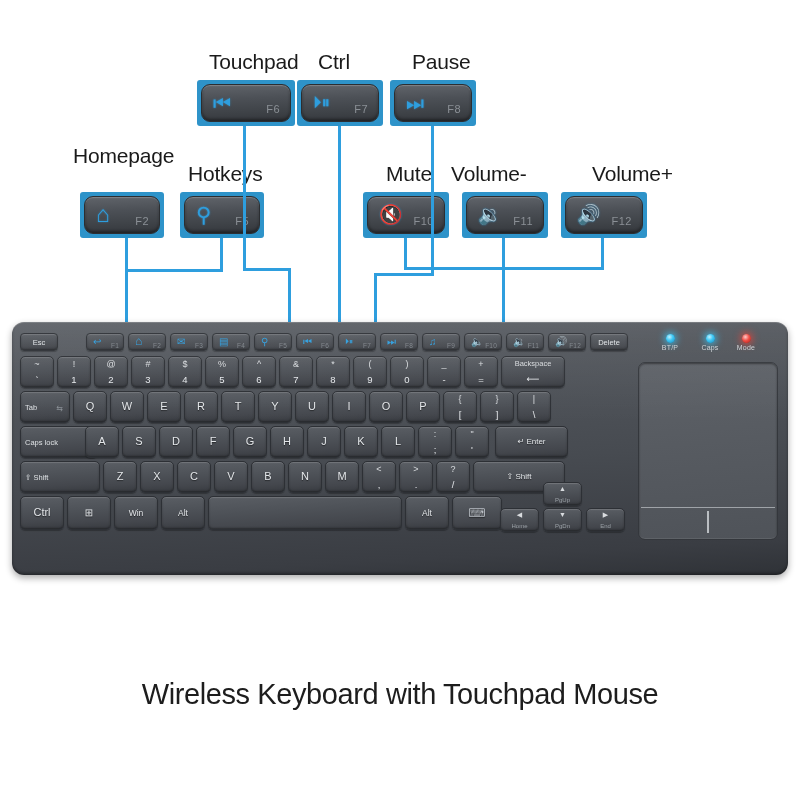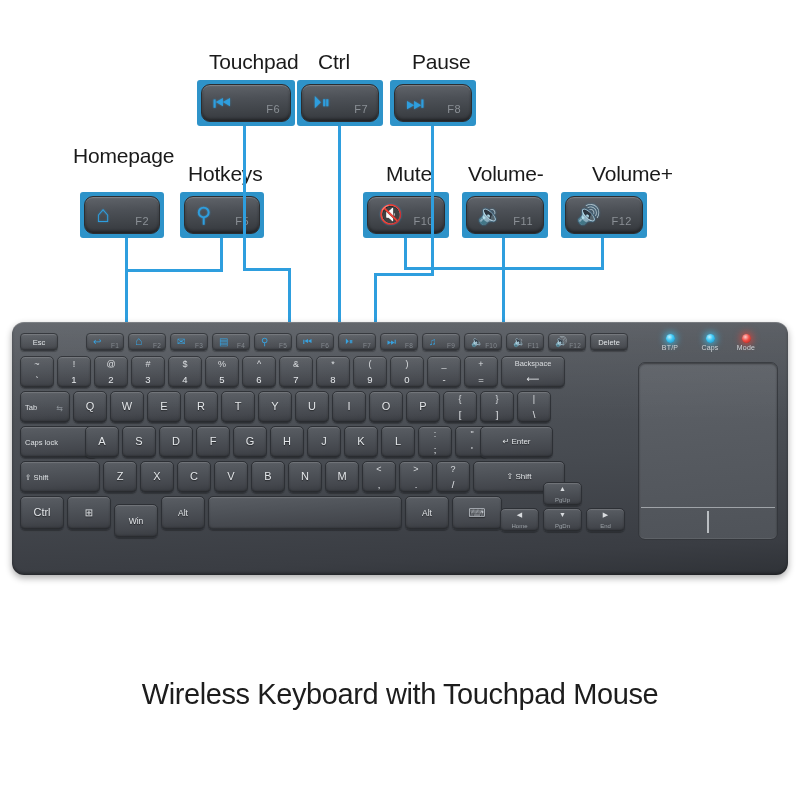--- a/index.html
+++ b/index.html
@@ -188,21 +188,21 @@
   <div class="chip" style="left:390px;top:80px;width:86px;height:46px;">
     <div class="chip-inner">
       <span class="chip-glyph">⏭</span>
       <span class="chip-fkey">F8</span>
     </div>
   </div>
 
   <div class="callout-label" style="left:73px;top:144px;">Homepage</div>
   <div class="callout-label" style="left:188px;top:162px;">Hotkeys</div>
   <div class="callout-label" style="left:386px;top:162px;">Mute</div>
-  <div class="callout-label" style="left:468px;top:162px;">Volume-</div>
+  <div class="callout-label" style="left:451px;top:162px;">Volume-</div>
   <div class="callout-label" style="left:568px;top:162px;margin-left:24px;">Volume+</div>
 
   <div class="chip" style="left:80px;top:192px;width:84px;height:46px;">
     <div class="chip-inner">
       <span class="chip-glyph" style="font-size:23px;">⌂</span>
       <span class="chip-fkey">F2</span>
     </div>
   </div>
   <div class="chip" style="left:180px;top:192px;width:84px;height:46px;">
     <div class="chip-inner">
@@ -459,21 +459,21 @@
       <span class="lgnd">L</span>
       </div>
     <div class="key" style="left:406px;top:104px;width:34px;height:32px;">
       <span class="up">:</span>
       <span class="lo">;</span>
       </div>
     <div class="key" style="left:443px;top:104px;width:34px;height:32px;">
       <span class="up">"</span>
       <span class="lo">'</span>
       </div>
-    <div class="key wide" style="left:468px;top:104px;width:73px;height:32px;">
+    <div class="key wide" style="left:483px;top:104px;width:73px;height:32px;">
       <span class="lgnd" style="font-size:8px;"><span>↵&nbsp;</span><span>Enter</span></span>
     </div>
 
     <div class="key wide" style="left:8px;top:139px;width:80px;height:32px;">
       <span class="tl"><span>⇧</span> <span>Shift</span></span>
     </div>
     <div class="key" style="left:91px;top:139px;width:34px;height:32px;">
       <span class="lgnd">Z</span>
       </div>
     <div class="key" style="left:128px;top:139px;width:34px;height:32px;">
@@ -509,21 +509,21 @@
     <div class="key wide" style="left:461px;top:139px;width:92px;height:32px;">
       <span class="lgnd" style="font-size:8px;"><span>⇧</span> <span>Shift</span></span>
     </div>
 
     <div class="key wide" style="left:8px;top:174px;width:44px;height:34px;">
       <span class="lgnd" style="font-size:11px;">Ctrl</span>
       </div>
     <div class="key" style="left:55px;top:174px;width:44px;height:34px;">
       <span class="lgnd" style="font-size:10px;">⊞</span>
       </div>
-    <div class="key" style="left:102px;top:182px;width:44px;height:34px;">
+    <div class="key" style="left:102px;top:174px;width:44px;height:34px;">
       <span class="lgnd" style="font-size:8.5px;">Win</span>
       </div>
     <div class="key" style="left:149px;top:174px;width:44px;height:34px;">
       <span class="lgnd" style="font-size:8.5px;">Alt</span>
       </div>
     <div class="key" style="left:196px;top:174px;width:194px;height:34px;"></div>
     <div class="key" style="left:393px;top:174px;width:44px;height:34px;">
       <span class="lgnd" style="font-size:8.5px;">Alt</span>
       </div>
     <div class="key" style="left:440px;top:174px;width:50px;height:34px;">

